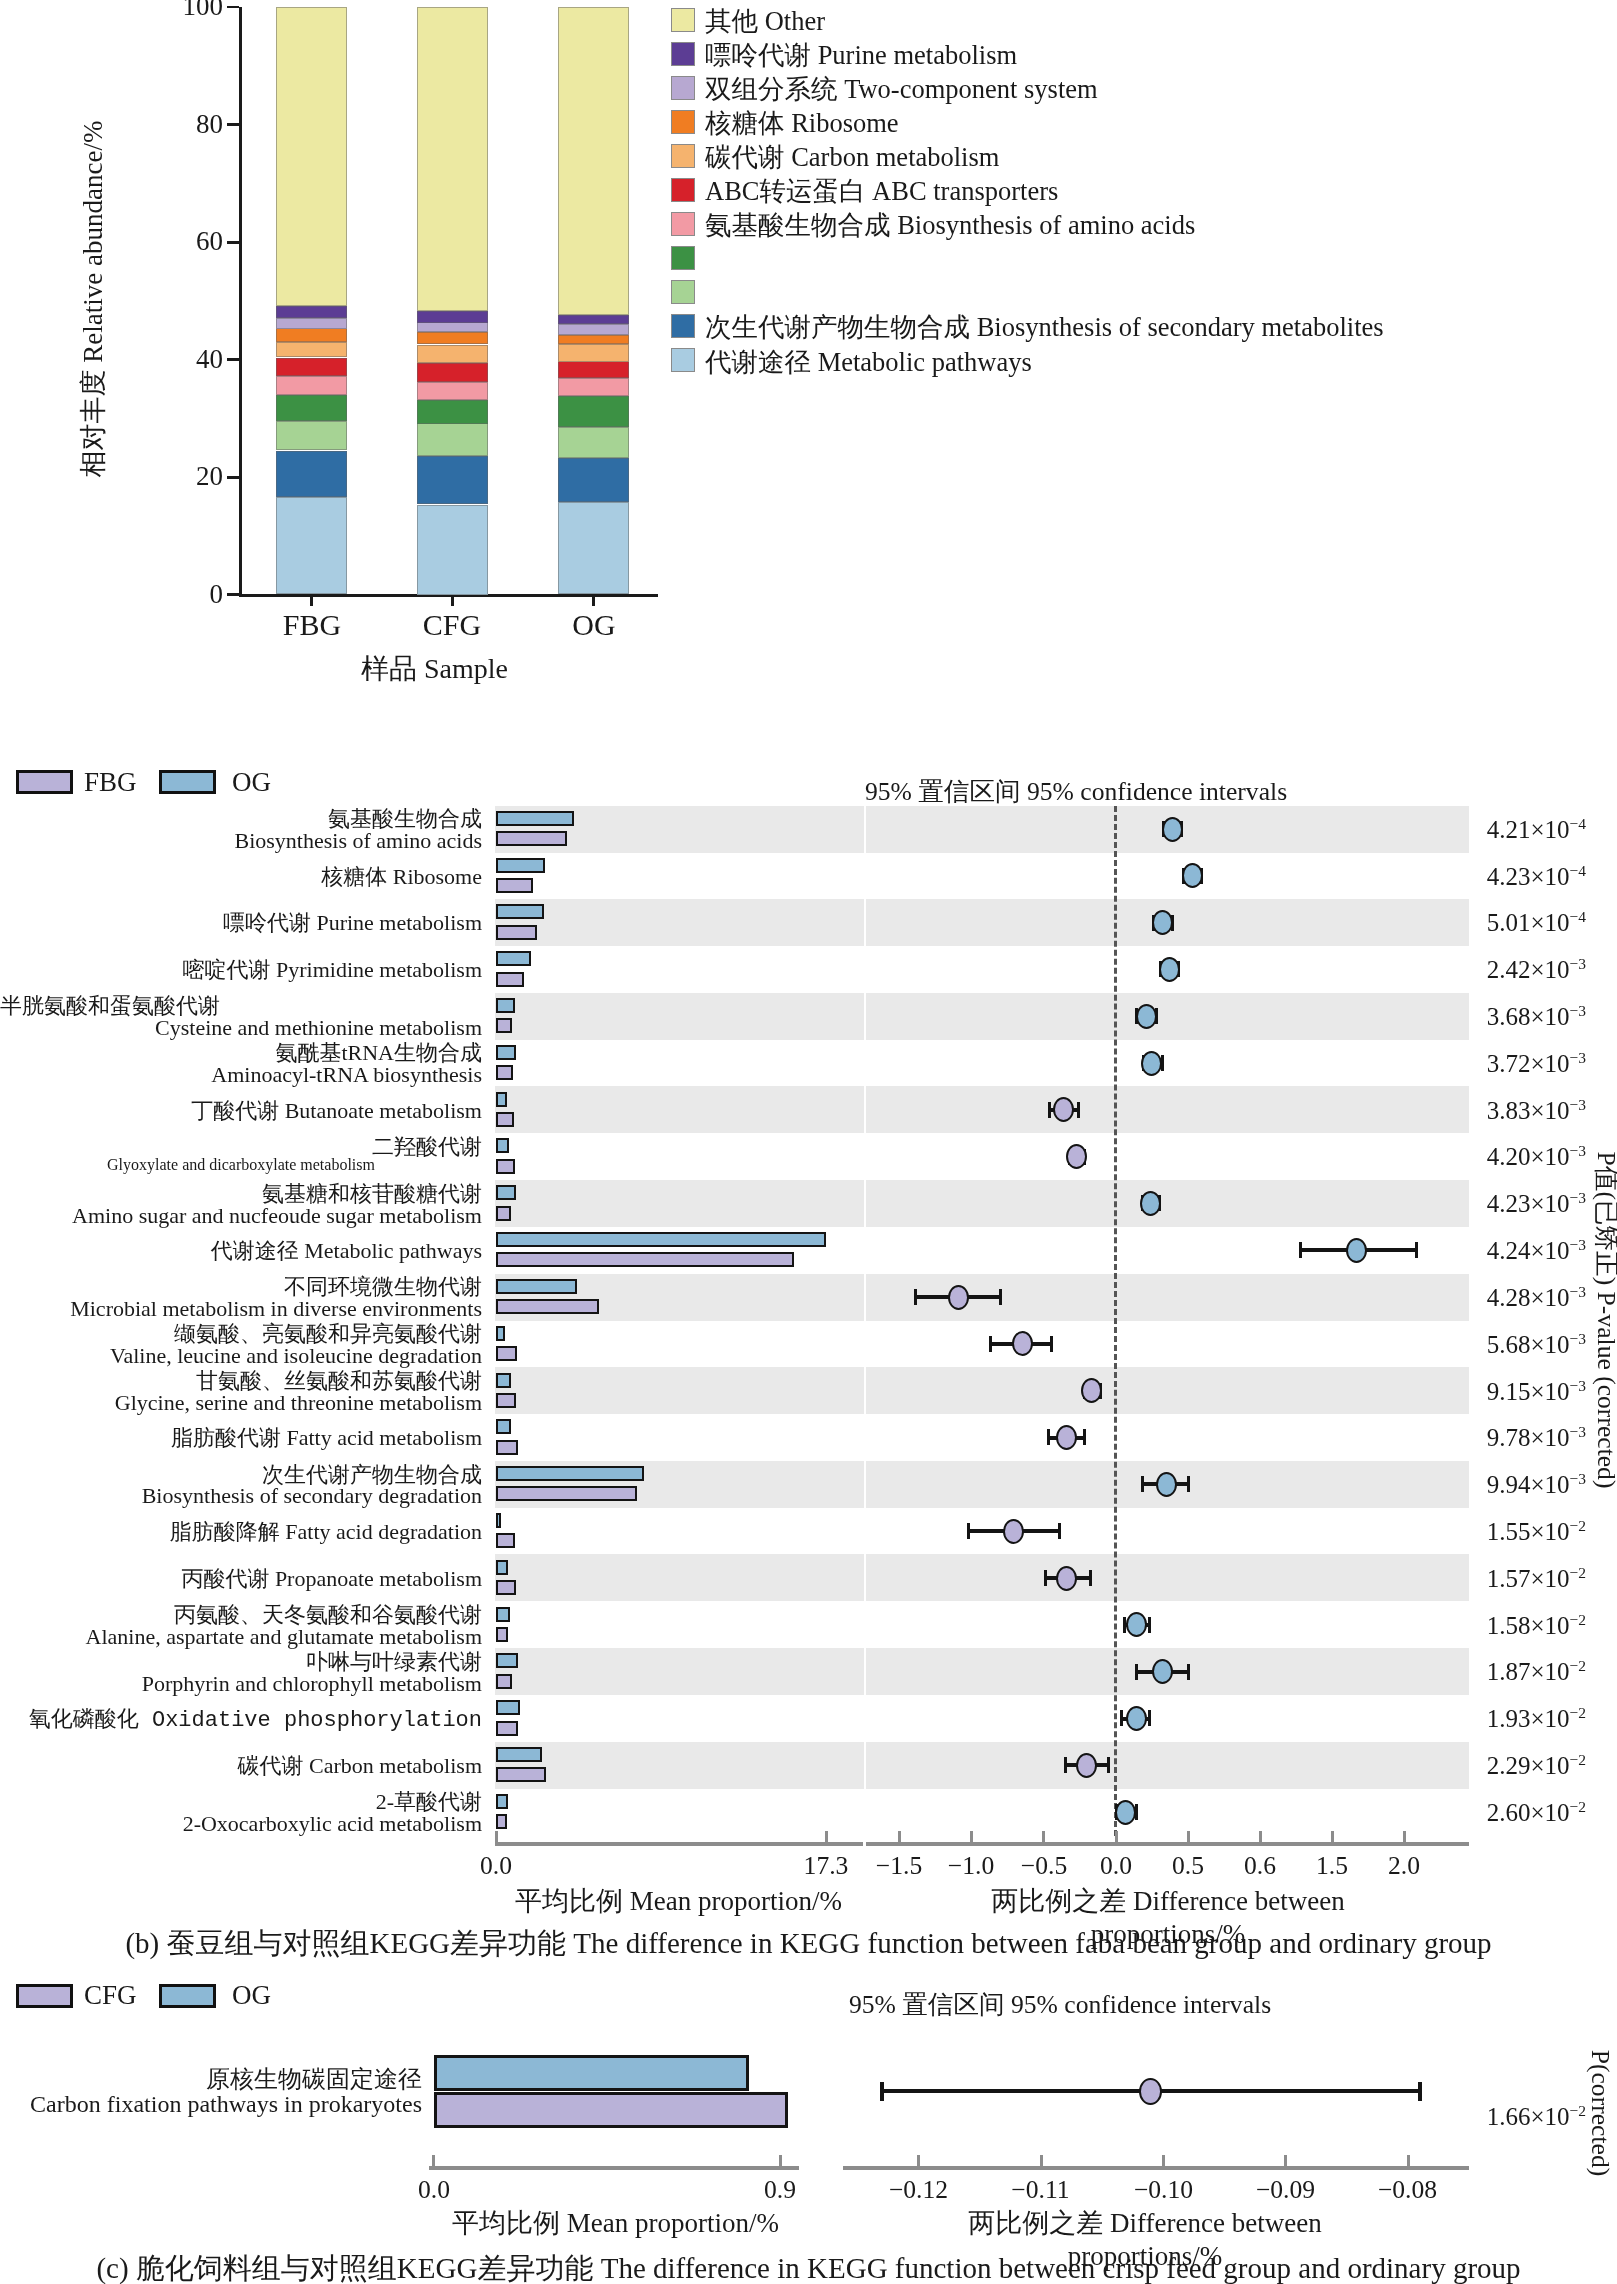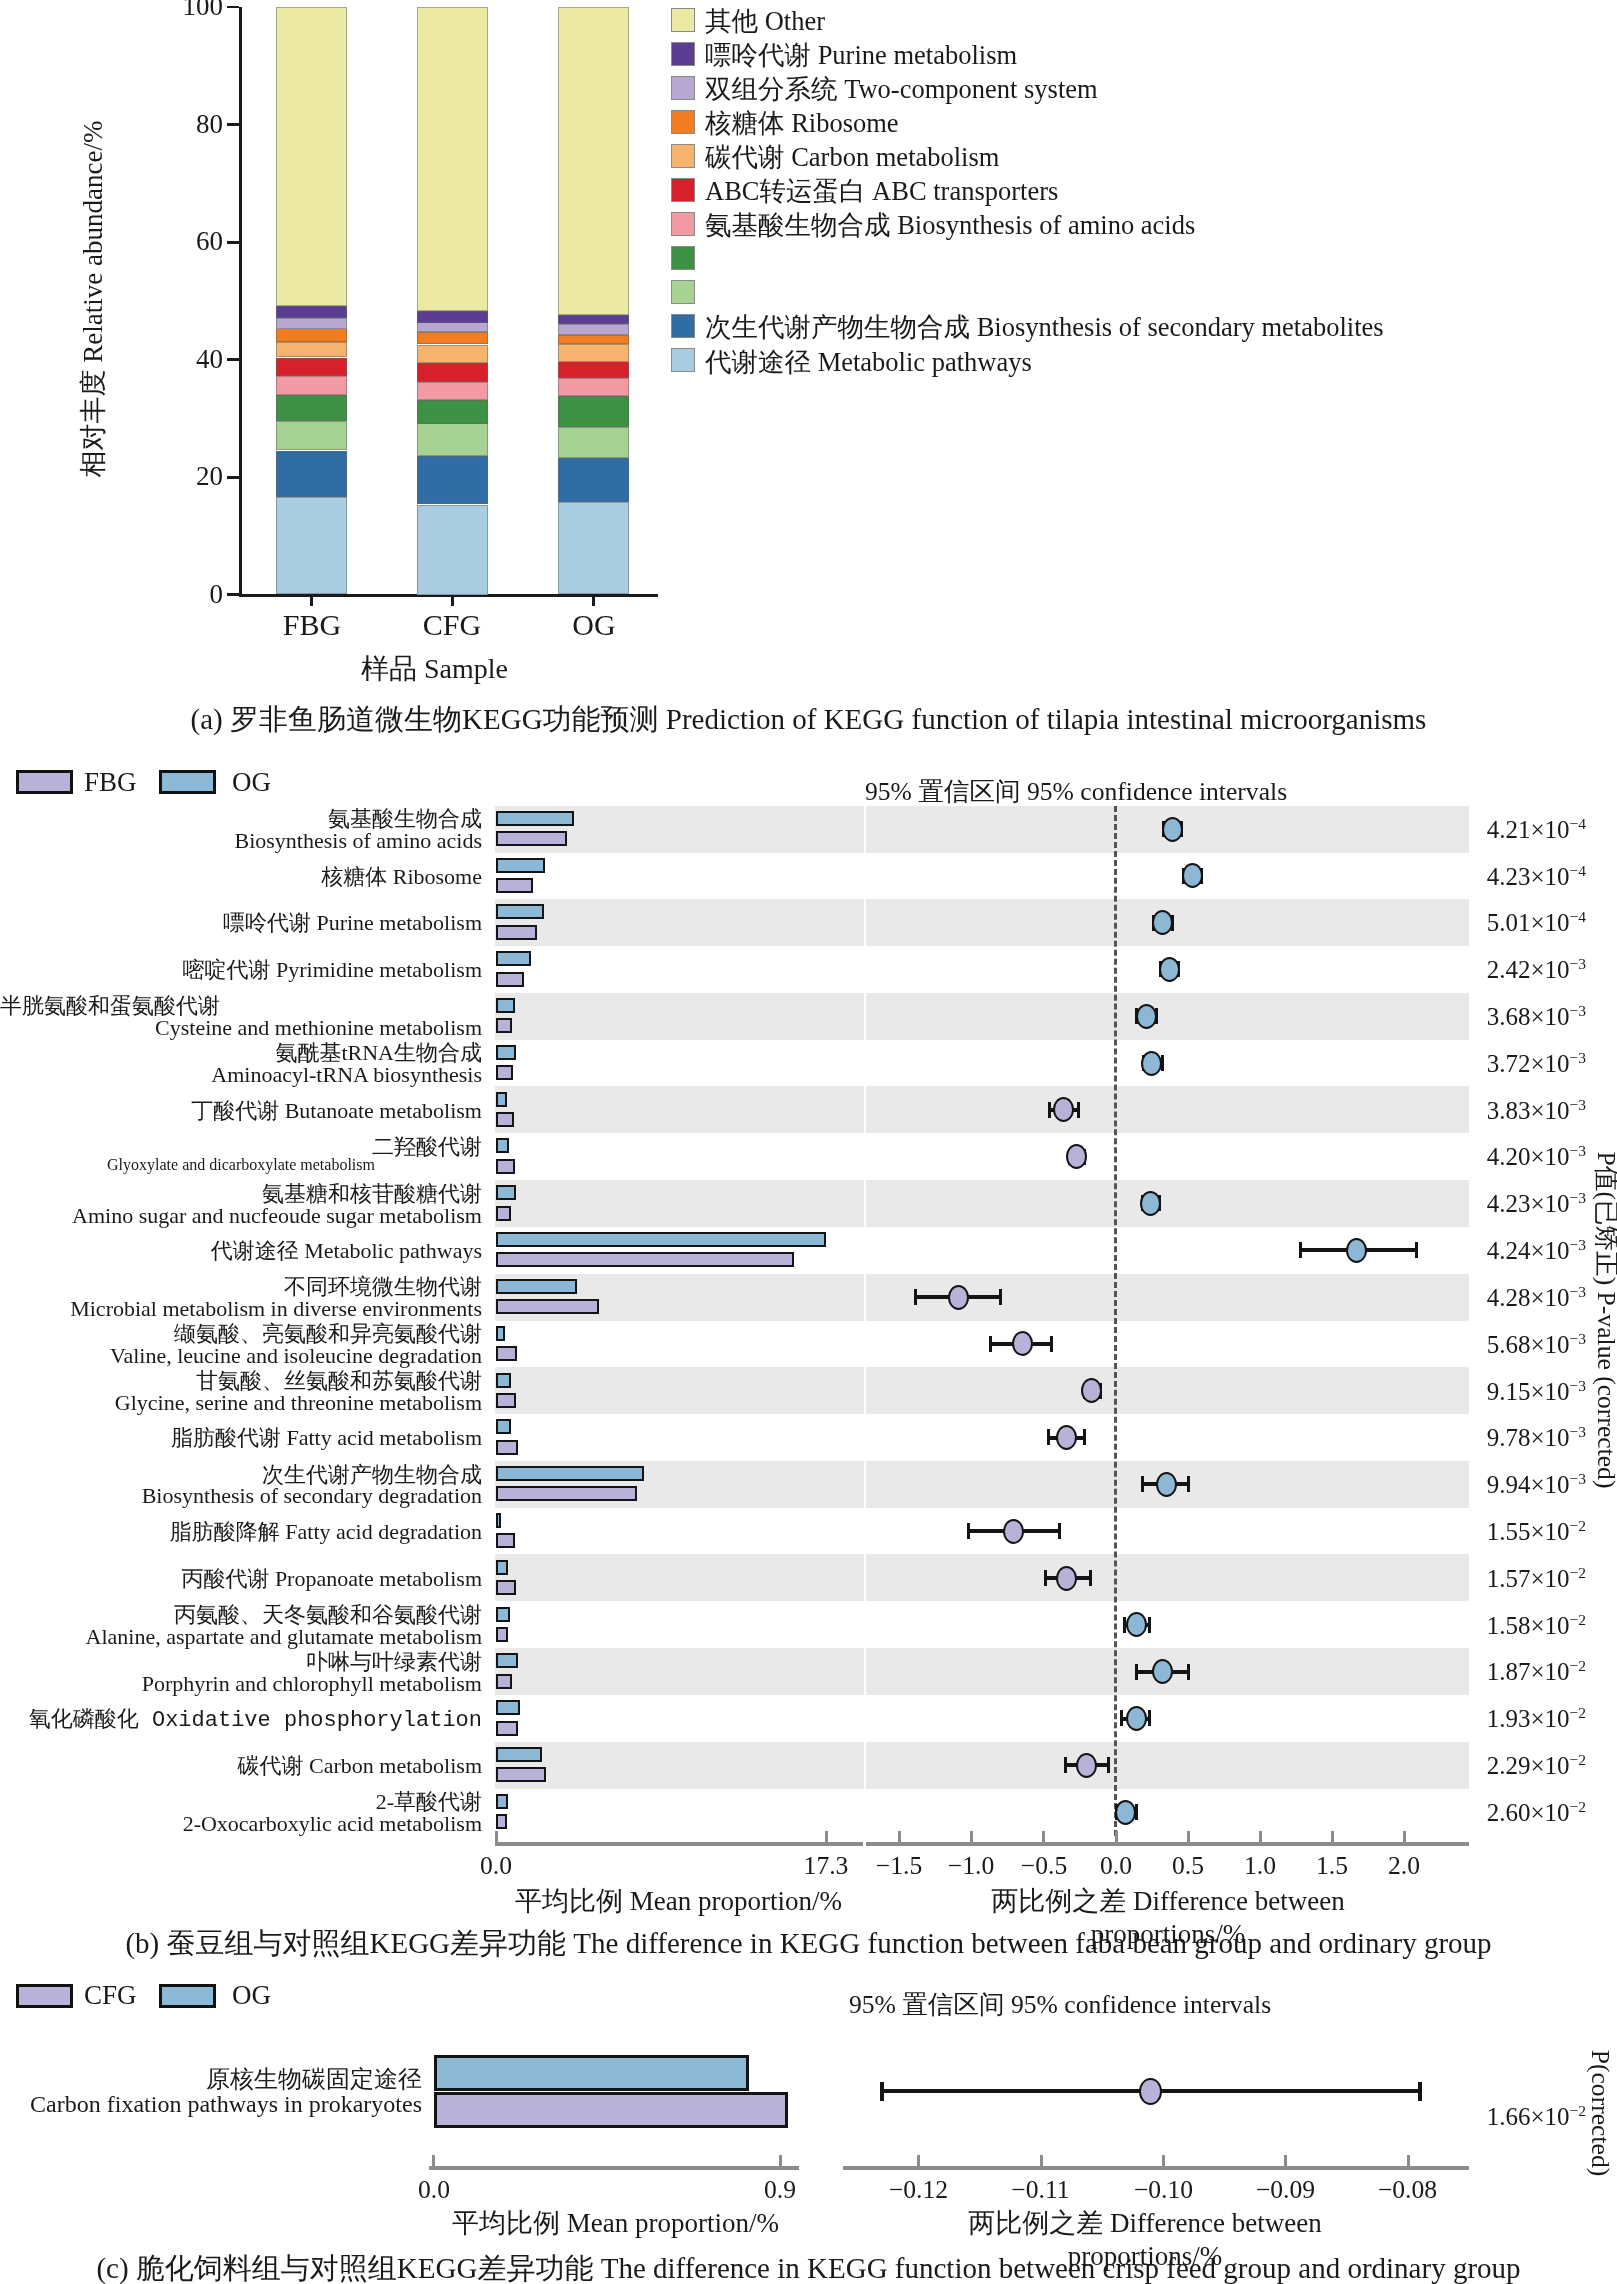--- a/index.html
+++ b/index.html
@@ -14,21 +14,20 @@
   .lbl{font-size:27px;}
   sup{font-size:0.62em;}
 </style>
 </head>
 <body>
 
 <div id="fig">
 
   <div class="abs vtitle" style="left:93px;top:299px;">相对丰度 Relative abundance/%</div>
   <div class="abs ctr" style="left:302px;top:650px;width:265px;font-size:28px;">样品 Sample</div>
-  <div class="abs ctr cap" style="top:700px;">(a) 罗非鱼肠道微生物KEGG功能预测 Prediction of KEGG function of tilapia intestinal microorganisms</div>
 
   <div class="abs chip" style="left:16px;top:770px;background:#B9B2D8;"></div>
   <div class="abs lbl" style="left:84px;top:767px;">FBG</div>
   <div class="abs chip" style="left:159px;top:770px;background:#8CB8D5;"></div>
   <div class="abs lbl" style="left:232px;top:767px;">OG</div>
   <div class="abs ctr" style="left:855px;top:774px;width:442px;font-size:25.6px;">95% 置信区间  95% confidence intervals</div>
   <div class="abs ctr" style="left:502px;top:1883px;width:353px;font-size:27px;">平均比例 Mean proportion/%</div>
   <div class="abs ctr" style="left:947px;top:1883px;width:442px;font-size:27px;">两比例之差 Difference between proportions/%</div>
   <div class="abs rot" style="left:1606px;top:1320px;">P值(已矫正) P-value (corrected)</div>
   <div class="abs ctr cap" style="top:1924px;">(b) 蚕豆组与对照组KEGG差异功能 The difference in KEGG function between faba bean group and ordinary  group</div>
@@ -337,21 +336,21 @@
     <div style="position: absolute; left: 855px; top: 1851px; width: 88px; text-align: center; font-size: 25.6px;">−1.5</div>
     <div style="position: absolute; left: 970px; top: 1831px; width: 2.6px; height: 10.6px; background: rgb(140, 140, 140);"></div>
     <div style="position: absolute; left: 927px; top: 1851px; width: 88px; text-align: center; font-size: 25.6px;">−1.0</div>
     <div style="position: absolute; left: 1042px; top: 1831px; width: 2.6px; height: 10.6px; background: rgb(140, 140, 140);"></div>
     <div style="position: absolute; left: 1000px; top: 1851px; width: 88px; text-align: center; font-size: 25.6px;">−0.5</div>
     <div style="position: absolute; left: 1115px; top: 1831px; width: 2.6px; height: 10.6px; background: rgb(140, 140, 140);"></div>
     <div style="position: absolute; left: 1072px; top: 1851px; width: 88px; text-align: center; font-size: 25.6px;">0.0</div>
     <div style="position: absolute; left: 1187px; top: 1831px; width: 2.6px; height: 10.6px; background: rgb(140, 140, 140);"></div>
     <div style="position: absolute; left: 1144px; top: 1851px; width: 88px; text-align: center; font-size: 25.6px;">0.5</div>
     <div style="position: absolute; left: 1259px; top: 1831px; width: 2.6px; height: 10.6px; background: rgb(140, 140, 140);"></div>
-    <div style="position: absolute; left: 1216px; top: 1851px; width: 88px; text-align: center; font-size: 25.6px;">1.0</div>
+    <div style="position: absolute; left: 1216px; top: 1851px; width: 88px; text-align: center; font-size: 25.6px;">0.6</div>
     <div style="position: absolute; left: 1331px; top: 1831px; width: 2.6px; height: 10.6px; background: rgb(140, 140, 140);"></div>
     <div style="position: absolute; left: 1288px; top: 1851px; width: 88px; text-align: center; font-size: 25.6px;">1.5</div>
     <div style="position: absolute; left: 1403px; top: 1831px; width: 2.6px; height: 10.6px; background: rgb(140, 140, 140);"></div>
     <div style="position: absolute; left: 1360px; top: 1851px; width: 88px; text-align: center; font-size: 25.6px;">2.0</div>
     <div style="position: absolute; left: 0px; top: 2063px; width: 422px; text-align: right; font-size: 24px; white-space: nowrap;">原核生物碳固定途径</div>
     <div style="position: absolute; left: 0px; top: 2091px; width: 422px; text-align: right; font-size: 24px; white-space: nowrap;">Carbon fixation pathways in prokaryotes</div>
     <div style="position: absolute; left: 434px; top: 2055px; width: 315px; height: 36px; background: rgb(140, 184, 213); border: 3.5px solid rgb(20, 20, 20); box-sizing: border-box;"></div>
     <div style="position: absolute; left: 434px; top: 2092px; width: 354px; height: 36px; background: rgb(185, 178, 216); border: 3.5px solid rgb(20, 20, 20); box-sizing: border-box;"></div>
     <div style="position: absolute; left: 882px; top: 2089px; width: 538px; height: 4.4px; background: rgb(20, 20, 20);"></div>
     <div style="position: absolute; left: 880px; top: 2082px; width: 3.5px; height: 19.4px; background: rgb(20, 20, 20);"></div>

